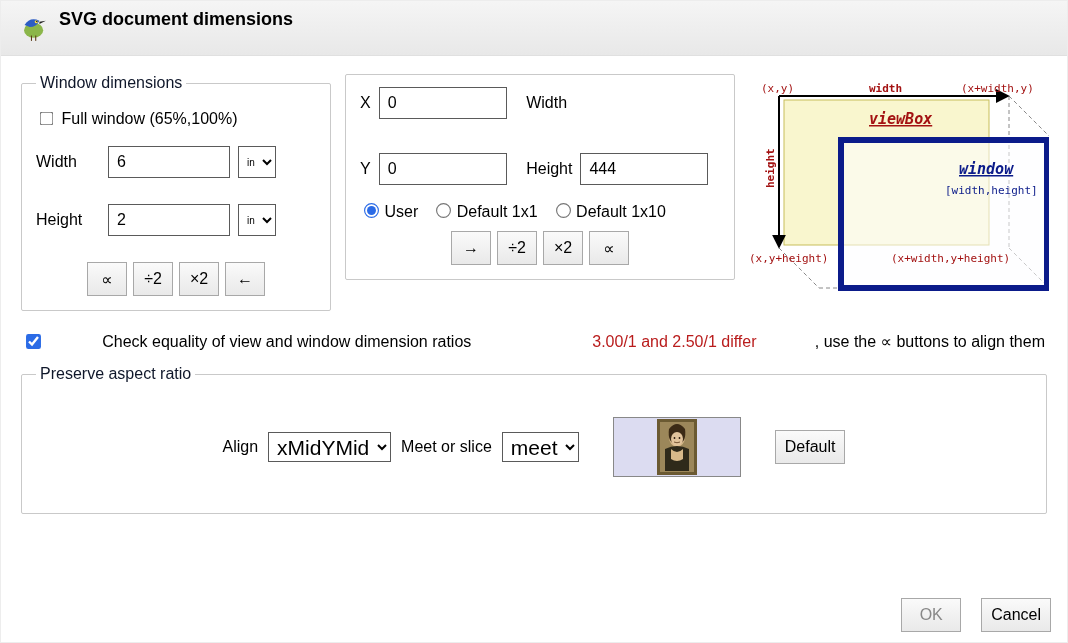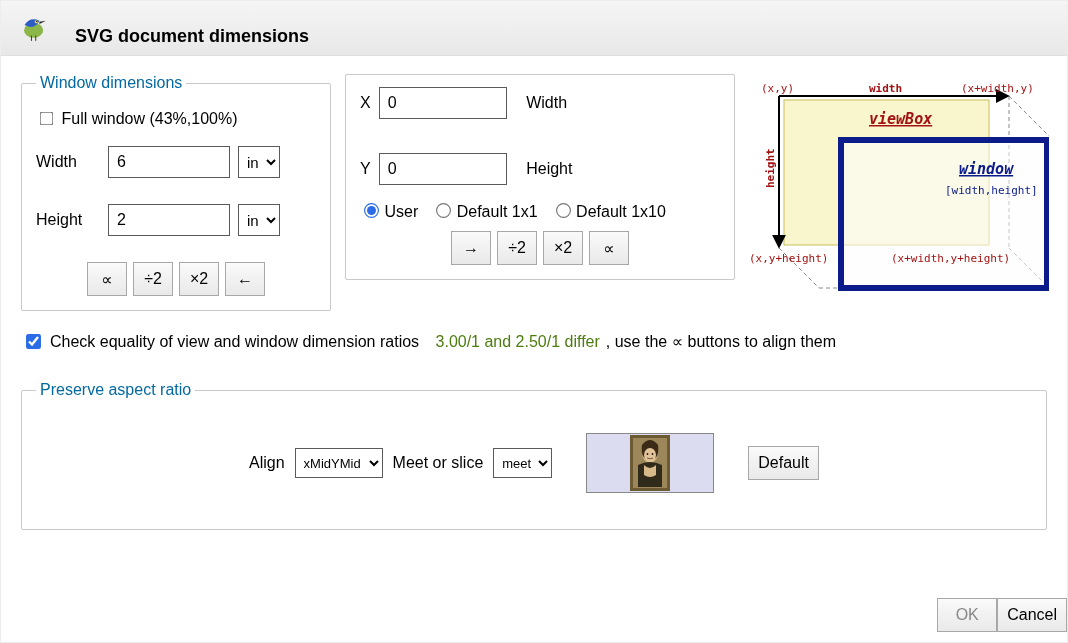--- a/index.html
+++ b/index.html
@@ -14,22 +14,22 @@
     width: 1068px;
     height: 643px;
     background: #fff;
     border: 1px solid #ededed;
     position: relative;
   }
   .titlebar {
     background: linear-gradient(#f5f5f5, #e8e8e8);
     padding: 8px 14px;
     display: flex;
-    align-items: flex-end;
-    gap: 26px;
+    align-items: flex-start;
+    gap: 10px;
     border-bottom: 1px solid #e0e0e0;
   }
   .titlebar svg { flex: 0 0 auto; }
   .titlebar .title {
     font-weight: bold;
     font-size: 18px;
   }
   .body {
     padding: 18px 20px 10px 20px;
     background: #fff;
@@ -38,37 +38,37 @@
 
   fieldset {
     border: 1px solid #c9c9c9;
     border-radius: 2px;
     padding: 12px 14px 14px 14px;
     margin: 0;
   }
   legend {
     font-size: 16px;
     padding: 0 4px;
-    color: #0369a1;
+    color: #0f172a;
   }
 
   .fs-window { flex: 0 0 310px; }
   .fs-viewbox { flex: 0 0 390px; }
 
   .checkbox-line { margin: 4px 0 18px 0; }
   .checkbox-line input { transform: scale(1.05); margin-right: 4px; position: relative; top: 1px; }
 
   .w-row { display: flex; align-items: center; gap: 8px; margin-bottom: 26px; }
   .w-row label.lbl { width: 64px; }
   .w-row input[type="text"] {
     width: 122px; height: 32px; padding: 0 8px; font-size: 16px;
     border: 1px solid #5a5a5a;
   }
   .w-row select {
-    height: 32px; font-size: 15px; border: 1px solid #5a5a5a; background: #fff;
+    height: 32px; font-size: 10px; border: 1px solid #5a5a5a; background: #fff;
     padding: 0 4px;
   }
 
   .btn-row { display: flex; gap: 6px; justify-content: center; margin-top: 8px; }
   .btn {
     height: 34px; min-width: 40px;
     background: linear-gradient(#fafafa,#e9e9e9);
     border: 1px solid #a8a8a8;
     font-size: 16px; font-family: inherit;
     padding: 0 9px; cursor: pointer;
@@ -77,38 +77,38 @@
 
   .vb-grid { display: grid; grid-template-columns: auto 1fr auto 1fr; gap: 10px 8px; align-items: center; }
   .vb-grid input[type="text"] {
     width: 128px; height: 32px; padding: 0 8px; font-size: 16px; border: 1px solid #5a5a5a;
   }
   .vb-radios { margin: 16px 0 10px 0; display: flex; gap: 14px; align-items: flex-start; }
   .vb-radios input[type="radio"] { accent-color: #2b6be6; transform: scale(1.15); margin-right: 2px; }
 
   .diagram { flex: 1; padding-top: 4px; text-align: center; }
 
-  .check-row { margin: 20px 2px 30px 2px; display: flex; flex-wrap: wrap; align-items: center; gap: 6px; }
+  .check-row { margin: 20px 2px 14px 2px; display: flex; flex-wrap: wrap; align-items: center; gap: 6px; justify-content: space-between; }
   .check-row input[type="checkbox"] { accent-color: #2b6be6; transform: scale(1.15); margin-right: 4px; }
-  .differ { color: #4d7c0f; }
+  .differ { color: #b91c1c; }
 
   .fs-aspect { width: 100%; margin-top: 6px; }
   .aspect-row { display: flex; align-items: center; justify-content: center; gap: 10px; padding: 22px 0 22px 0; }
   .aspect-row select {
-    height: 30px; font-size: 13px; border: 1px solid #5a5a5a; background: #fff; padding: 0 4px;
+    height: 30px; font-size: 21px; border: 1px solid #5a5a5a; background: #fff; padding: 0 4px;
   }
   .preview-box {
     width: 128px; height: 60px; background: #dcdcf1; border: 1px solid #888;
     display: flex; align-items: center; justify-content: center;
   }
   .preview-box svg { display:block; }
 
   .footer {
-    position: absolute; bottom: 10px; right: 0;
-    display: flex; gap: 0;
+    position: absolute; bottom: 10px; right: 16px;
+    display: flex; gap: 20px;
   }
   .footer .btn { min-width: 60px; }
 
   .mono { font-family: "DejaVu Sans Mono","Menlo","Consolas",monospace; }
 </style>
 </head>
 <body>
 
 <div class="dialog">
 
@@ -130,21 +130,21 @@
   <div class="body">
 
     <div class="top-row">
 
       <fieldset class="fs-window">
         <legend>Window dimensions</legend>
 
         <div class="checkbox-line">
           <label>
             <input type="checkbox" style="">
-            <span>Full window (43%,100%)</span>
+            <span>Full window (65%,100%)</span>
           </label>
         </div>
 
         <div class="w-row">
           <label class="lbl">Width</label>
           <input type="text" value="6" style="">
           <select>
             <option>in</option>
           </select>
         </div>
@@ -170,20 +170,21 @@
         <div class="vb-grid">
           <label>X</label>
           <input type="text" value="0" style="">
           <label>Width</label>
 
           <div style="height:14px;grid-column:1/-1"></div>
 
           <label>Y</label>
           <input type="text" value="0" style="">
           <label>Height</label>
+          <input type="text" value="444" style="">
         </div>
 
         <div class="vb-radios">
           <label>
             <input type="radio" name="vbmode" checked="" style="">
             <span>User</span>
           </label>
           <label>
             <input type="radio" name="vbmode" style="">
             <span>Default 1x1</span>

